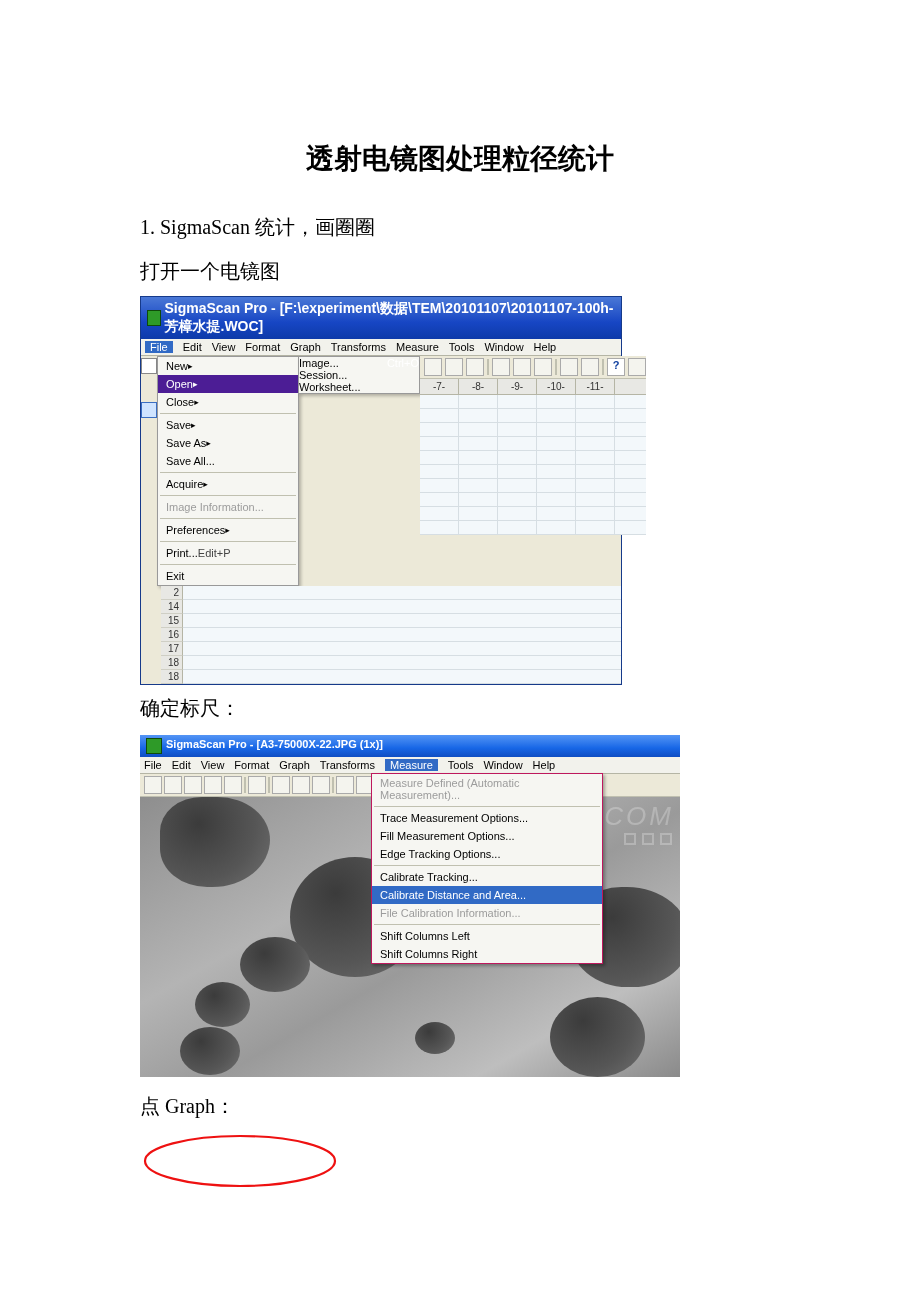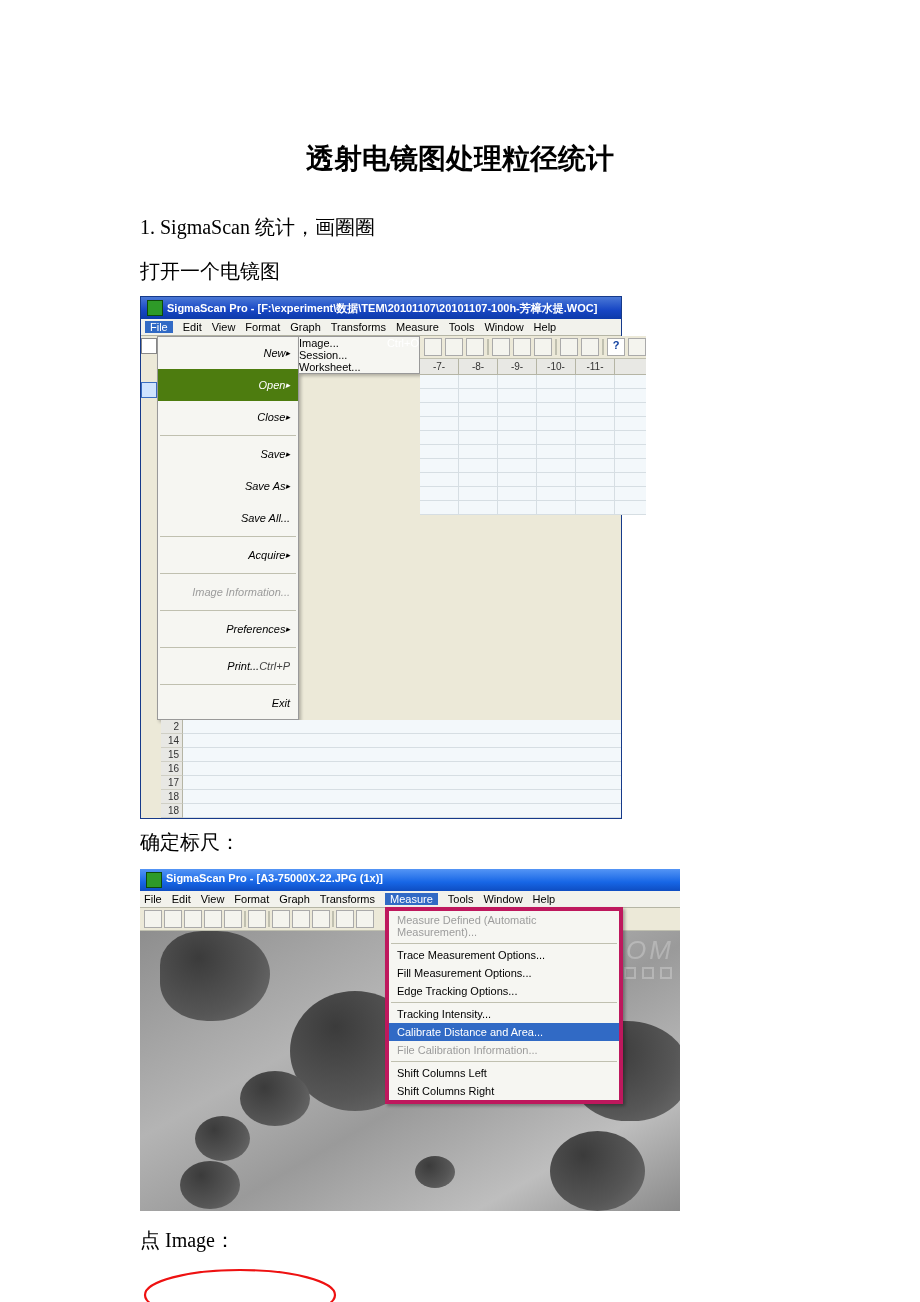--- a/index.html
+++ b/index.html
@@ -34,21 +34,21 @@
     font-size: 11px;
     background: #ece9d8;
   }
   .ss1-titlebar {
     background: linear-gradient(#4a78d6, #1746c4 60%, #0d3aa9);
     color: #fff;
     padding: 3px 6px;
     display: flex;
     align-items: center;
     gap: 4px;
-    font-size: 11px;
+    font-size: 14px;
     font-weight: bold;
   }
   .ss1-appicon {
     width: 14px; height: 14px;
     background: #2e9a28;
     border: 1px solid #0e4a0a;
   }
   .ss1-menubar {
     background: #f2f2ec;
     padding: 2px 4px;
@@ -82,30 +82,29 @@
     background: #fff;
   }
   .ss1-leftcolumn .ticon.b { background:#cfe4ff; border-color:#3a6ec2;}
   .ss1-dropdown {
     width: 140px;
     background: #f6f6f2;
     border: 1px solid #999;
     box-shadow: 2px 2px 3px rgba(0,0,0,0.25);
   }
   .ss1-dropdown .mi {
-    padding: 10px 8px;
+    padding: 3px 8px;
     display: flex;
-    justify-content: flex-end;
+    justify-content: flex-start;
     align-items: center;
     position: relative;
     cursor: default;
-    font-style: italic;
   }
   .ss1-dropdown .mi.dis { color: #9c9c9c; }
-  .ss1-dropdown .mi.hl  { background:#4d7c0f; color:#fff; }
+  .ss1-dropdown .mi.hl  { background:#4c1d95; color:#fff; }
   .ss1-dropdown .sep { height:1px; background:#c0c0b0; margin:2px 2px; }
   .ss1-dropdown .arrow::after{
     content:"▸"; font-size:9px; color:inherit;
   }
   .ss1-sub {
     width: 120px;
     background:#f6f6f2;
     border:1px solid #999;
     box-shadow: 2px 2px 3px rgba(0,0,0,0.25);
     margin-left:-1px;
@@ -211,25 +210,25 @@
   .ss2-toolbar{
     background:#ece9d8;
     padding:2px 4px;
     display:flex;
     gap:2px;
     border-bottom:1px solid #c0c0b0;
     align-items:center;
   }
   .ss2-drop{
     position:absolute;
-    left:245px;
+    left:231px;
     top:38px;
     width:230px;
     background:#f6f6f2;
-    border:4px solid #be185d;
+    border:1px solid #be185d;
     box-shadow: 2px 2px 3px rgba(0,0,0,0.3);
     z-index:5;
   }
   .ss2-drop .mi{padding:3px 8px; cursor:default;}
   .ss2-drop .mi.dis{color:#9c9c9c;}
   .ss2-drop .mi.hl{background:#316ac5;color:#fff;}
   .ss2-drop .sep{height:1px;background:#c0c0b0;margin:2px 2px;}
   .ss2-image{
     position:relative;
     height:280px;
@@ -343,21 +342,21 @@
             <span>Image Information...</span>
           </div>
           <div class="sep"></div>
           <div class="mi arrow">
             <span>Preferences</span>
               <span></span>
           </div>
           <div class="sep"></div>
           <div class="mi">
             <span>Print...</span>
-            <span class="ss1-shortcut">Ctrl+P</span>
+            <span class="ss1-shortcut">Edit+P</span>
           </div>
           <div class="sep"></div>
           <div class="mi">
             <span>Exit</span>
           </div>
         </div>
 
         <div class="ss1-sub">
           <div class="mi hl">
             <span>Image...</span>
@@ -531,21 +530,21 @@
       <div class="tbtn"></div>
     </div>
 
     <div class="ss2-drop">
       <div class="mi dis">Measure Defined (Automatic Measurement)...</div>
       <div class="sep"></div>
       <div class="mi">Trace Measurement Options...</div>
       <div class="mi">Fill  Measurement Options...</div>
       <div class="mi">Edge Tracking Options...</div>
       <div class="sep"></div>
-      <div class="mi">Tracking Intensity...</div>
+      <div class="mi">Calibrate Tracking...</div>
       <div class="mi hl">Calibrate Distance and Area...</div>
       <div class="mi dis">File Calibration Information...</div>
       <div class="sep"></div>
       <div class="mi">Shift Columns Left</div>
       <div class="mi">Shift Columns Right</div>
     </div>
 
     <div class="ss2-image">
       <div class="watermark">X.COM</div>
       <div class="wm-dots">
@@ -558,21 +557,21 @@
       <div class="blob" style="left:100px; top:140px; width:70px; height:55px; border-radius:50%;"></div>
       <div class="blob" style="left:55px;  top:185px; width:55px; height:45px; border-radius:50%;"></div>
       <div class="blob" style="left:40px;  top:230px; width:60px; height:48px; border-radius:50%;"></div>
       <div class="blob" style="left:300px; top:40px;  width:90px; height:90px; border-radius:50%;"></div>
       <div class="blob" style="left:275px; top:225px; width:40px; height:32px; border-radius:50%;"></div>
       <div class="blob" style="left:430px; top:90px;  width:120px;height:100px;border-radius:45% 55% 50% 50%;"></div>
       <div class="blob" style="left:410px; top:200px; width:95px; height:80px; border-radius:50%;"></div>
     </div>
   </div>
 
-  <p class="para">点 Image：</p>
+  <p class="para">点 Graph：</p>
 
   <div class="redellipse-wrap">
     <svg class="redellipse" viewBox="0 0 200 60">
       <ellipse cx="100" cy="30" rx="95" ry="25" fill="none" stroke="#e11" stroke-width="2.2"></ellipse>
     </svg>
   </div>
 
 </div>
 
 </body></html>

